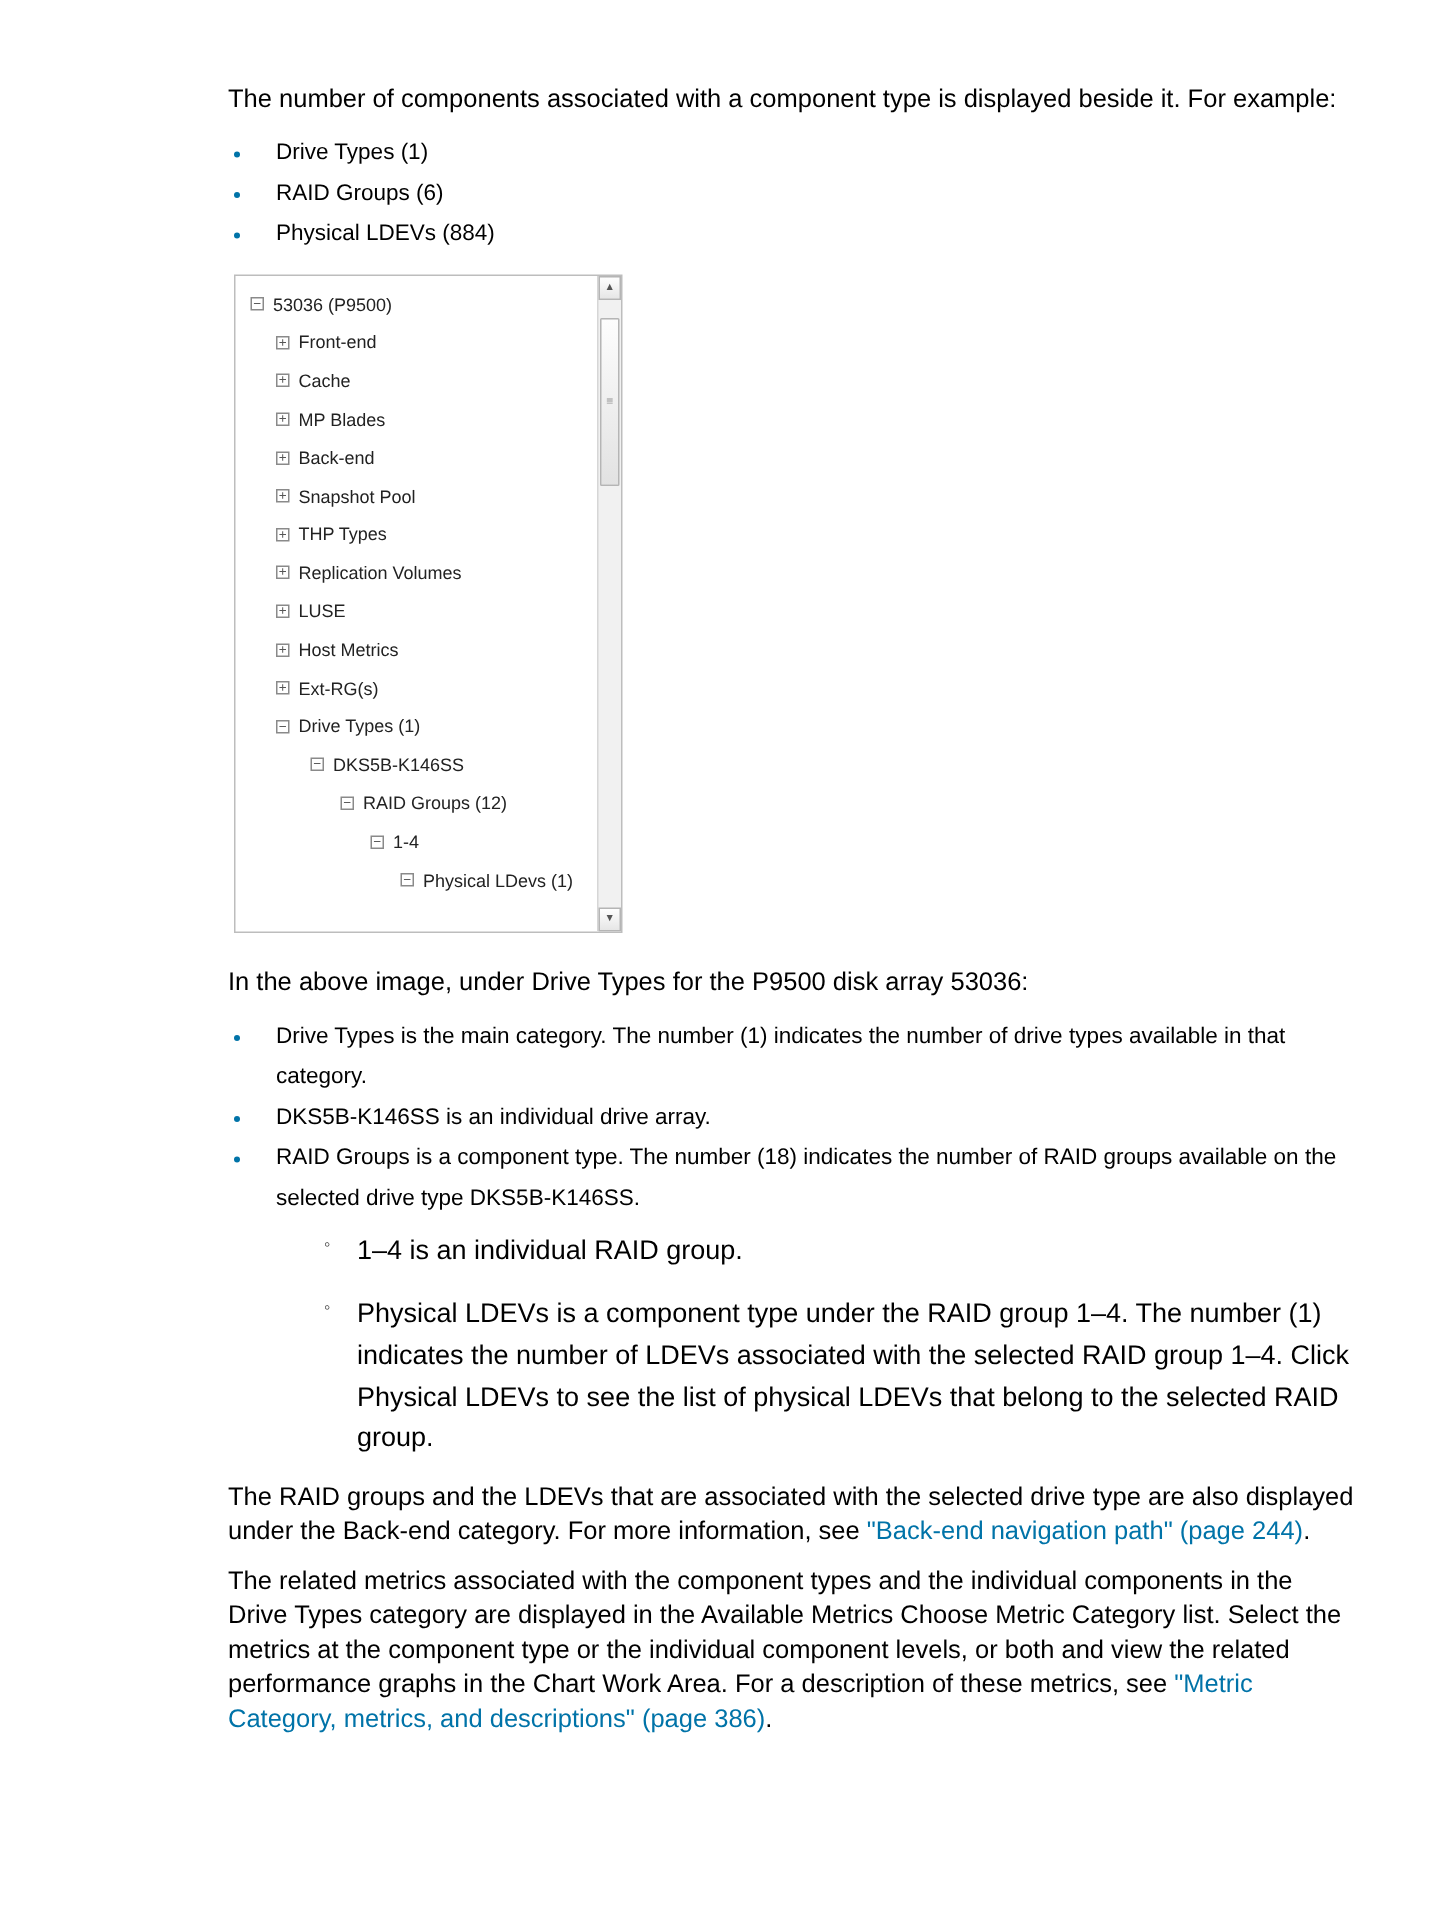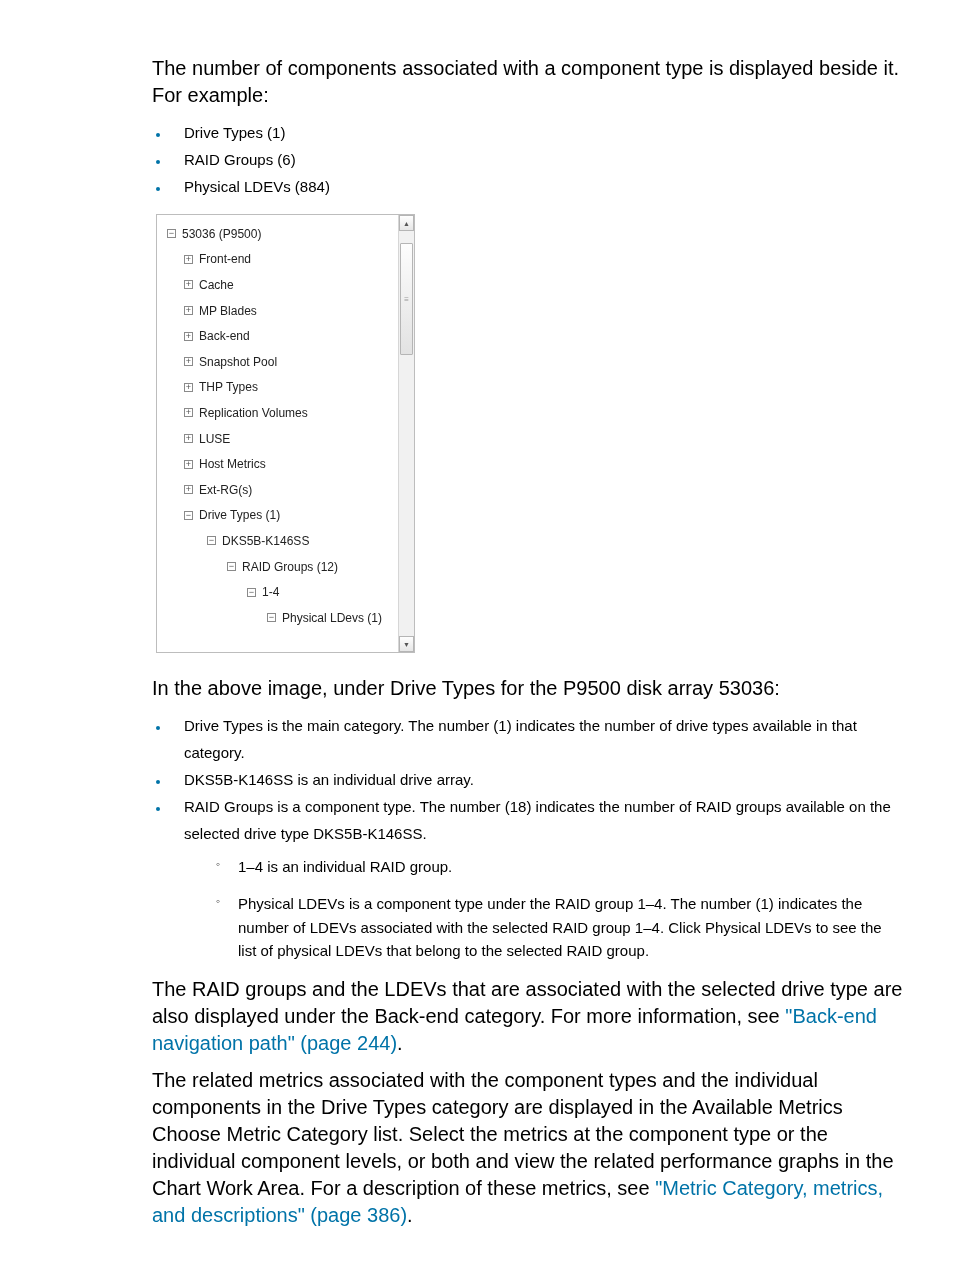--- a/index.html
+++ b/index.html
@@ -9,21 +9,21 @@
     font-family: Arial, Helvetica, sans-serif;
     color: #000;
     width: 954px;
   }
   .page {
     padding: 55px 50px 40px 152px;
     box-sizing: border-box;
     width: 954px;
   }
   .para {
-    font-size: 20px;
+    font-size: 17px;
     line-height: 1.35;
     margin: 0 0 10px 0;
   }
   ul.primary {
     margin: 6px 0 14px 0;
     padding-left: 18px;
   }
   ul.primary > li {
     font-size: 15px;
     line-height: 1.8;
@@ -32,21 +32,21 @@
   ul.primary > li::marker {
     color: #0073a8;
     font-size: 12px;
   }
   ul.secondary {
     margin: 8px 0 0 0;
     padding-left: 32px;
     list-style: none;
   }
   ul.secondary > li {
-    font-size: 15px;
+    font-size: 18px;
     line-height: 1.55;
     margin-bottom: 14px;
     position: relative;
     padding-left: 22px;
   }
   ul.secondary > li::before {
     content: "◦";
     position: absolute;
     left: 0;
     top: 0;

